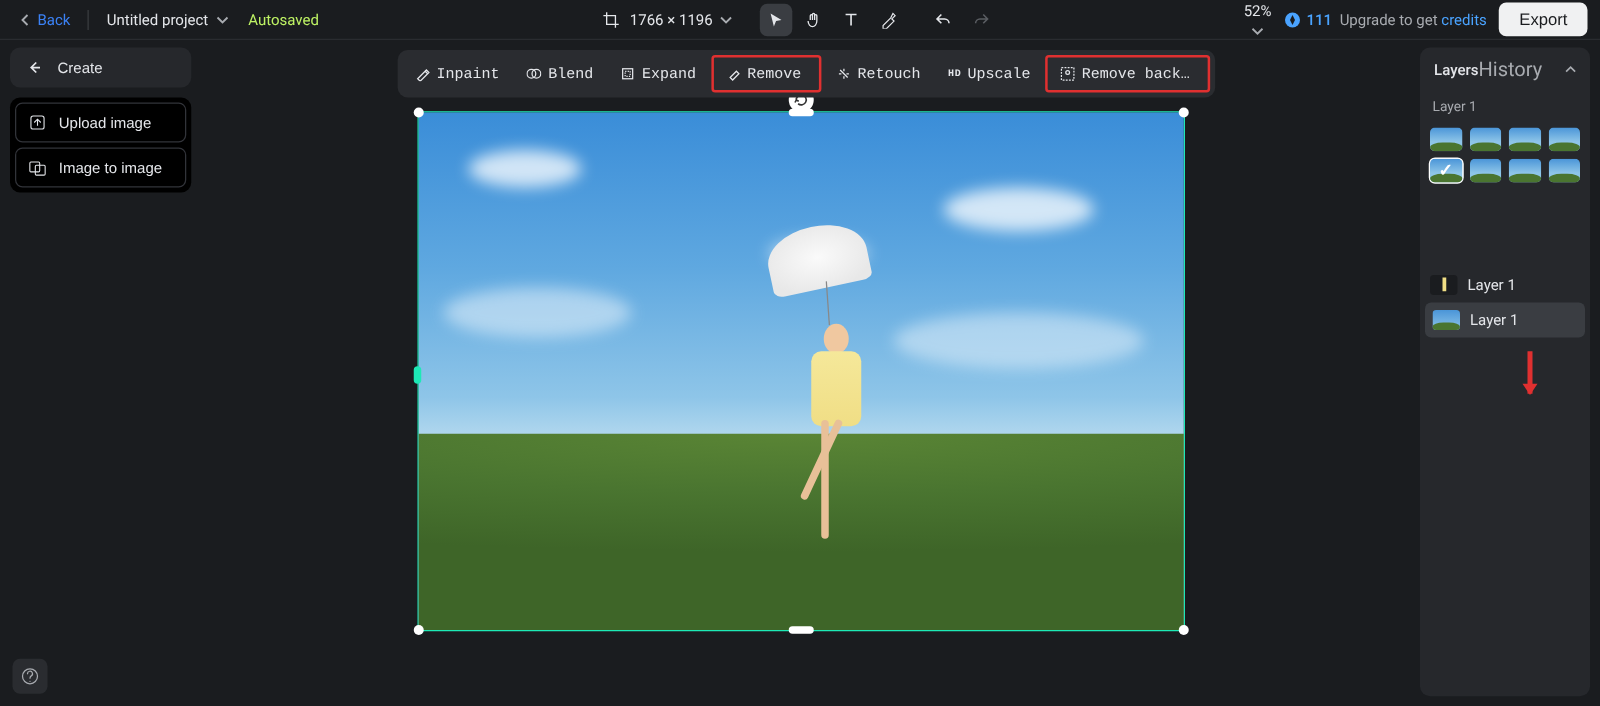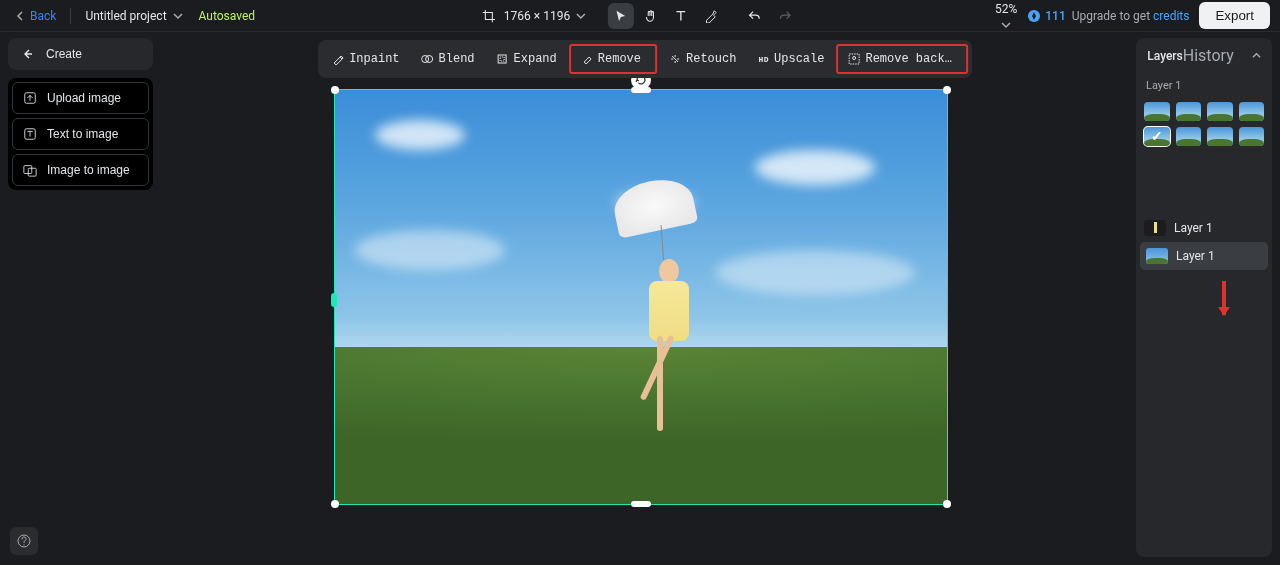--- a/index.html
+++ b/index.html
@@ -201,27 +201,20 @@
   <div class="create-group">
     <button class="option-btn">
       <svg viewBox="0 0 16 16">
           <rect x="2" y="2" width="12" height="12" rx="2" stroke="#e4e6ea" fill="none"></rect>
           <path d="M8 11 V5 M5 8 l3-3 l3 3" stroke="#e4e6ea" fill="none"></path>
         </svg>
       <span>Upload image</span>
     </button>
     <button class="option-btn">
       <svg viewBox="0 0 16 16">
-          <rect x="2" y="2" width="12" height="12" rx="2" stroke="#e4e6ea" fill="none"></rect>
-          <path d="M5 5 h6 M8 5 v6" stroke="#e4e6ea" fill="none"></path>
-        </svg>
-      <span>Text to image</span>
-    </button>
-    <button class="option-btn">
-      <svg viewBox="0 0 16 16">
           <rect x="1" y="3" width="9" height="9" rx="1" stroke="#e4e6ea" fill="none"></rect>
           <rect x="6" y="6" width="9" height="9" rx="1" stroke="#e4e6ea" fill="none"></rect>
         </svg>
       <span>Image to image</span>
     </button>
   </div>
 </div>
 
 <div class="canvas-area">
   <div class="edit-toolbar">

